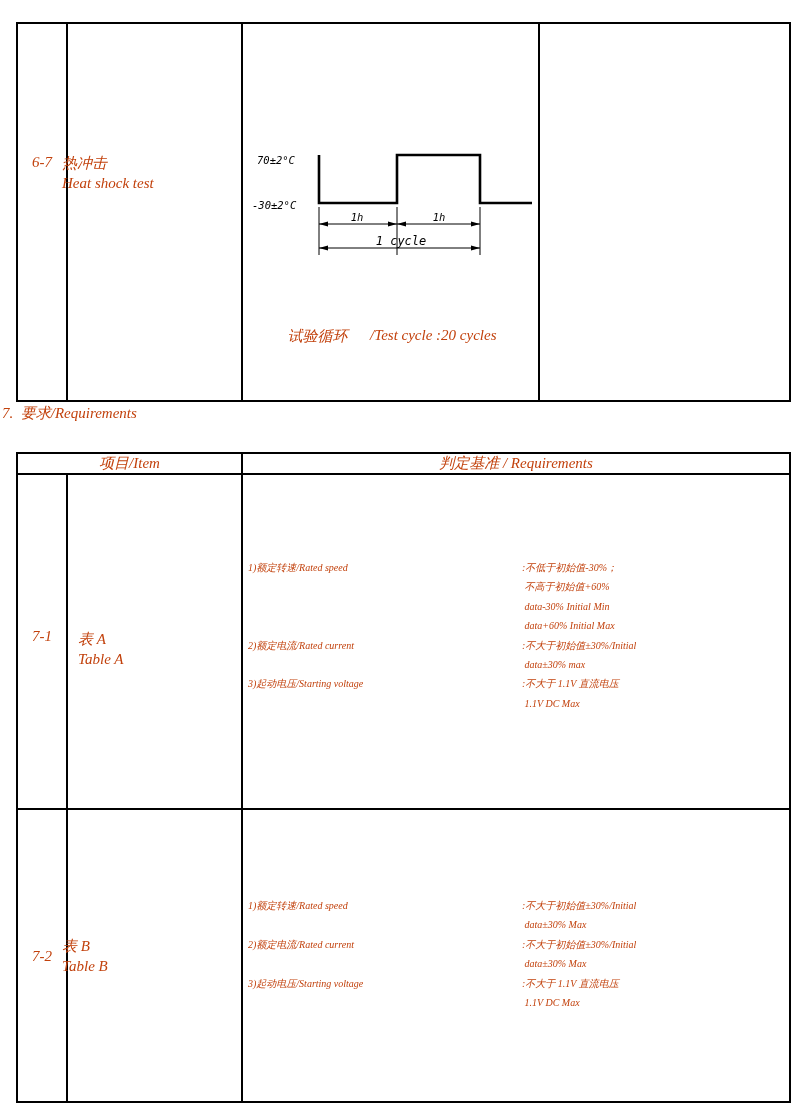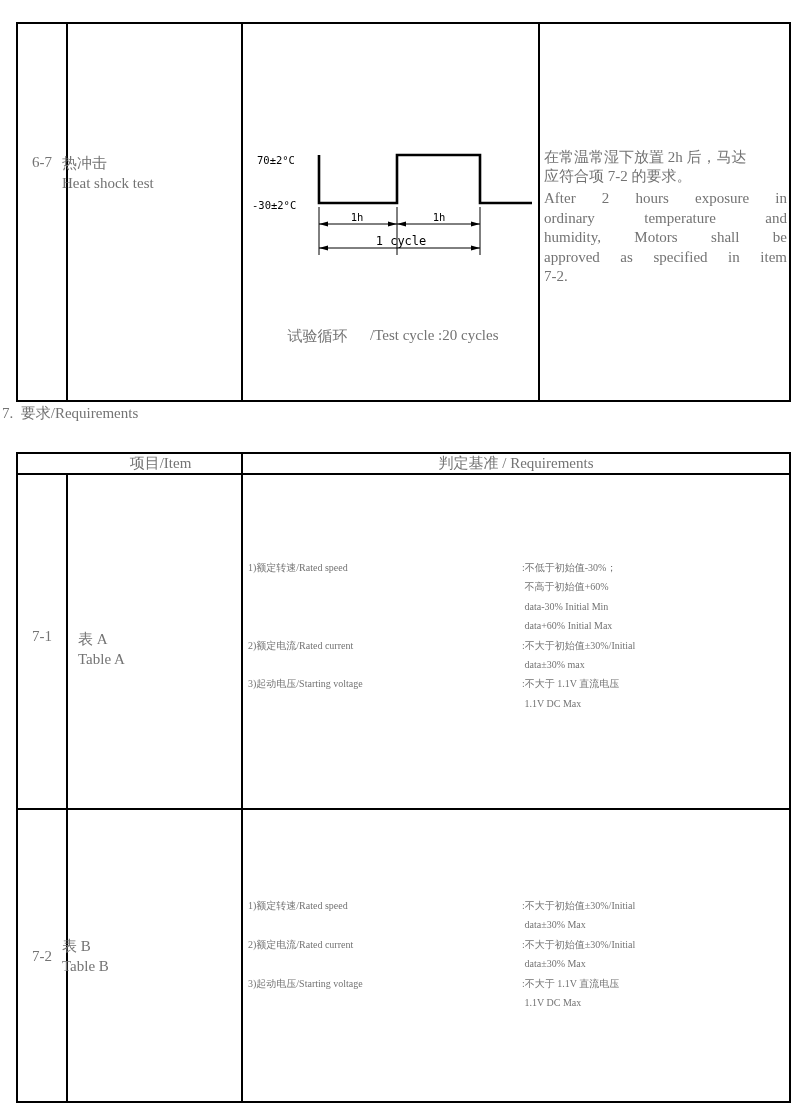--- a/index.html
+++ b/index.html
@@ -1,20 +1,21 @@
 <!DOCTYPE html>
 <html><head>
 <meta charset="utf-8">
 <style>
   html,body{margin:0;padding:0;background:#fff;}
   .page{
-    position:relative;width:800px;height:1117px;background:#fff;color:#737373;
+    position:relative;width:800px;height:1117px;background:#fff;color:#c2410c;
     font-family:"Liberation Serif","DejavU Serif",serif;
     font-family:"Liberation Serif","DejaVu Serif",serif;
     overflow:hidden;
+    font-style:italic;
   }
   .tbl{position:absolute;border:2px solid #000;box-sizing:border-box;}
   .vline{position:absolute;width:2px;background:#000;}
   .hline{position:absolute;height:2px;background:#000;}
   .cell{position:absolute;font-size:15px;line-height:20px;}
   .center{text-align:center;}
   .caption-row{position:absolute;display:flex;font-size:15px;white-space:pre;}
   .caption-cn{flex:0 0 105px;}
   
   .lines{position:absolute;}
@@ -70,42 +71,31 @@
       <text x="116" y="73" text-anchor="middle">1h</text>
       <text x="198" y="73" text-anchor="middle">1h</text>
       <text x="160" y="97" text-anchor="middle" style="font-size:12px">1 cycle</text>
     </svg>
 
     <div class="caption-row" style="left:247px;top:303px;text-align:center;">
       <span class="caption-cn">试验循环</span>
       <span>/Test cycle :20 cycles</span>
     </div>
 
-    <div class="reqtext" style="left:526px;top:124px;width:243px;">
-      <div class="cnline">在常温常湿下放置 2h 后，马达</div>
-      <div class="cnline">应符合项 7-2 的要求。</div>
-      <div class="enblock">
-        <div class="enline">After 2 hours exposure in</div>
-        <div class="enline">ordinary temperature and</div>
-        <div class="enline">humidity, Motors shall be</div>
-        <div class="enline">approved as specified in item</div>
-        <div class="enline last">7-2.</div>
-      </div>
-    </div>
   </div>
 
   <div class="heading" style="left:2px;top:404px;">7.  要求/Requirements</div>
 
   <div class="tbl" style="left:16px;top:452px;width:775px;height:651px;">
     <div class="hline" style="left:0;top:19px;width:771px;"></div>
     <div class="hline" style="left:0;top:354px;width:771px;"></div>
     <div class="vline" style="left:48px;top:21px;height:626px;"></div>
     <div class="vline" style="left:223px;top:0;height:647px;"></div>
 
-    <div class="cell center" style="left:0;top:0;width:223px;height:19px;line-height:19px;padding-left:31px;">项目/Item</div>
+    <div class="cell center" style="left:0;top:0;width:223px;height:19px;line-height:19px;">项目/Item</div>
     <div class="cell center" style="left:225px;top:0;width:546px;height:19px;line-height:19px;">判定基准 / Requirements</div>
 
     <div class="cell center" style="left:0;top:172px;width:48px;">7-1</div>
     <div class="cell" style="left:60px;top:175px;width:160px;">
       <div>表 A</div>
       <div>Table A</div>
     </div>
     <div class="lines" style="left:230px;top:104px;width:536px;">
       <div class="line">
           <span class="lbl">1)额定转速/Rated speed</span>

